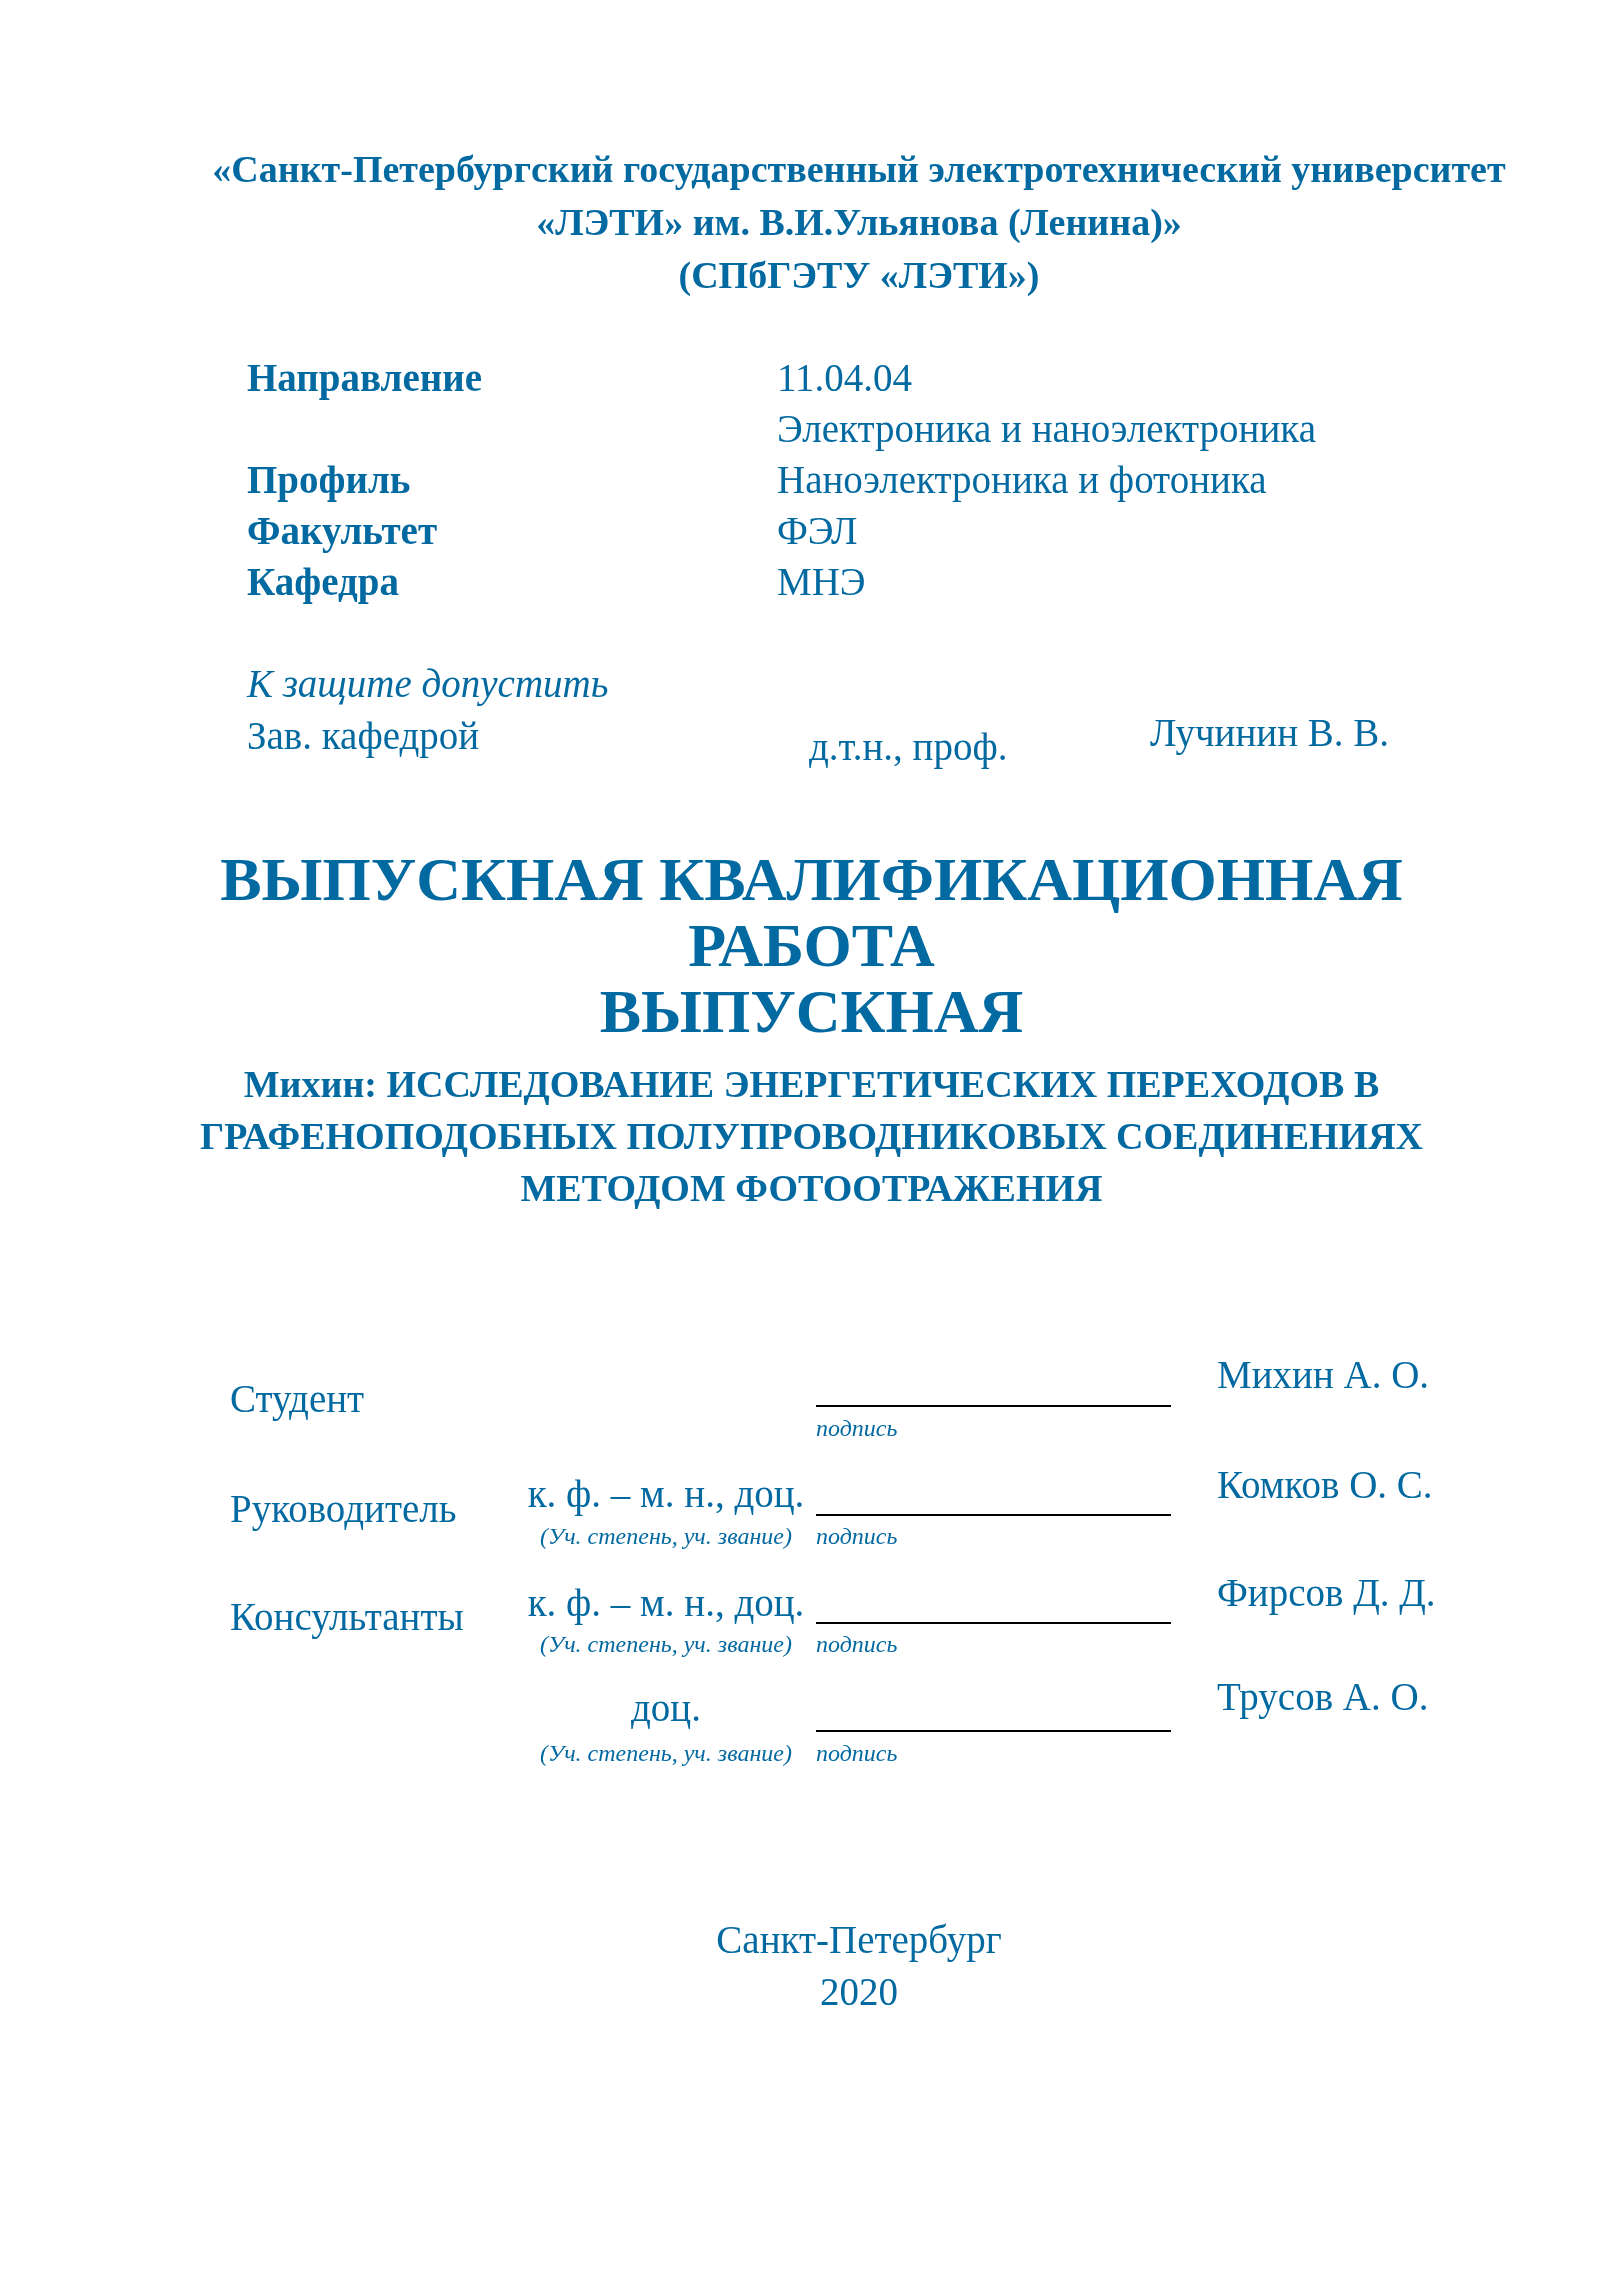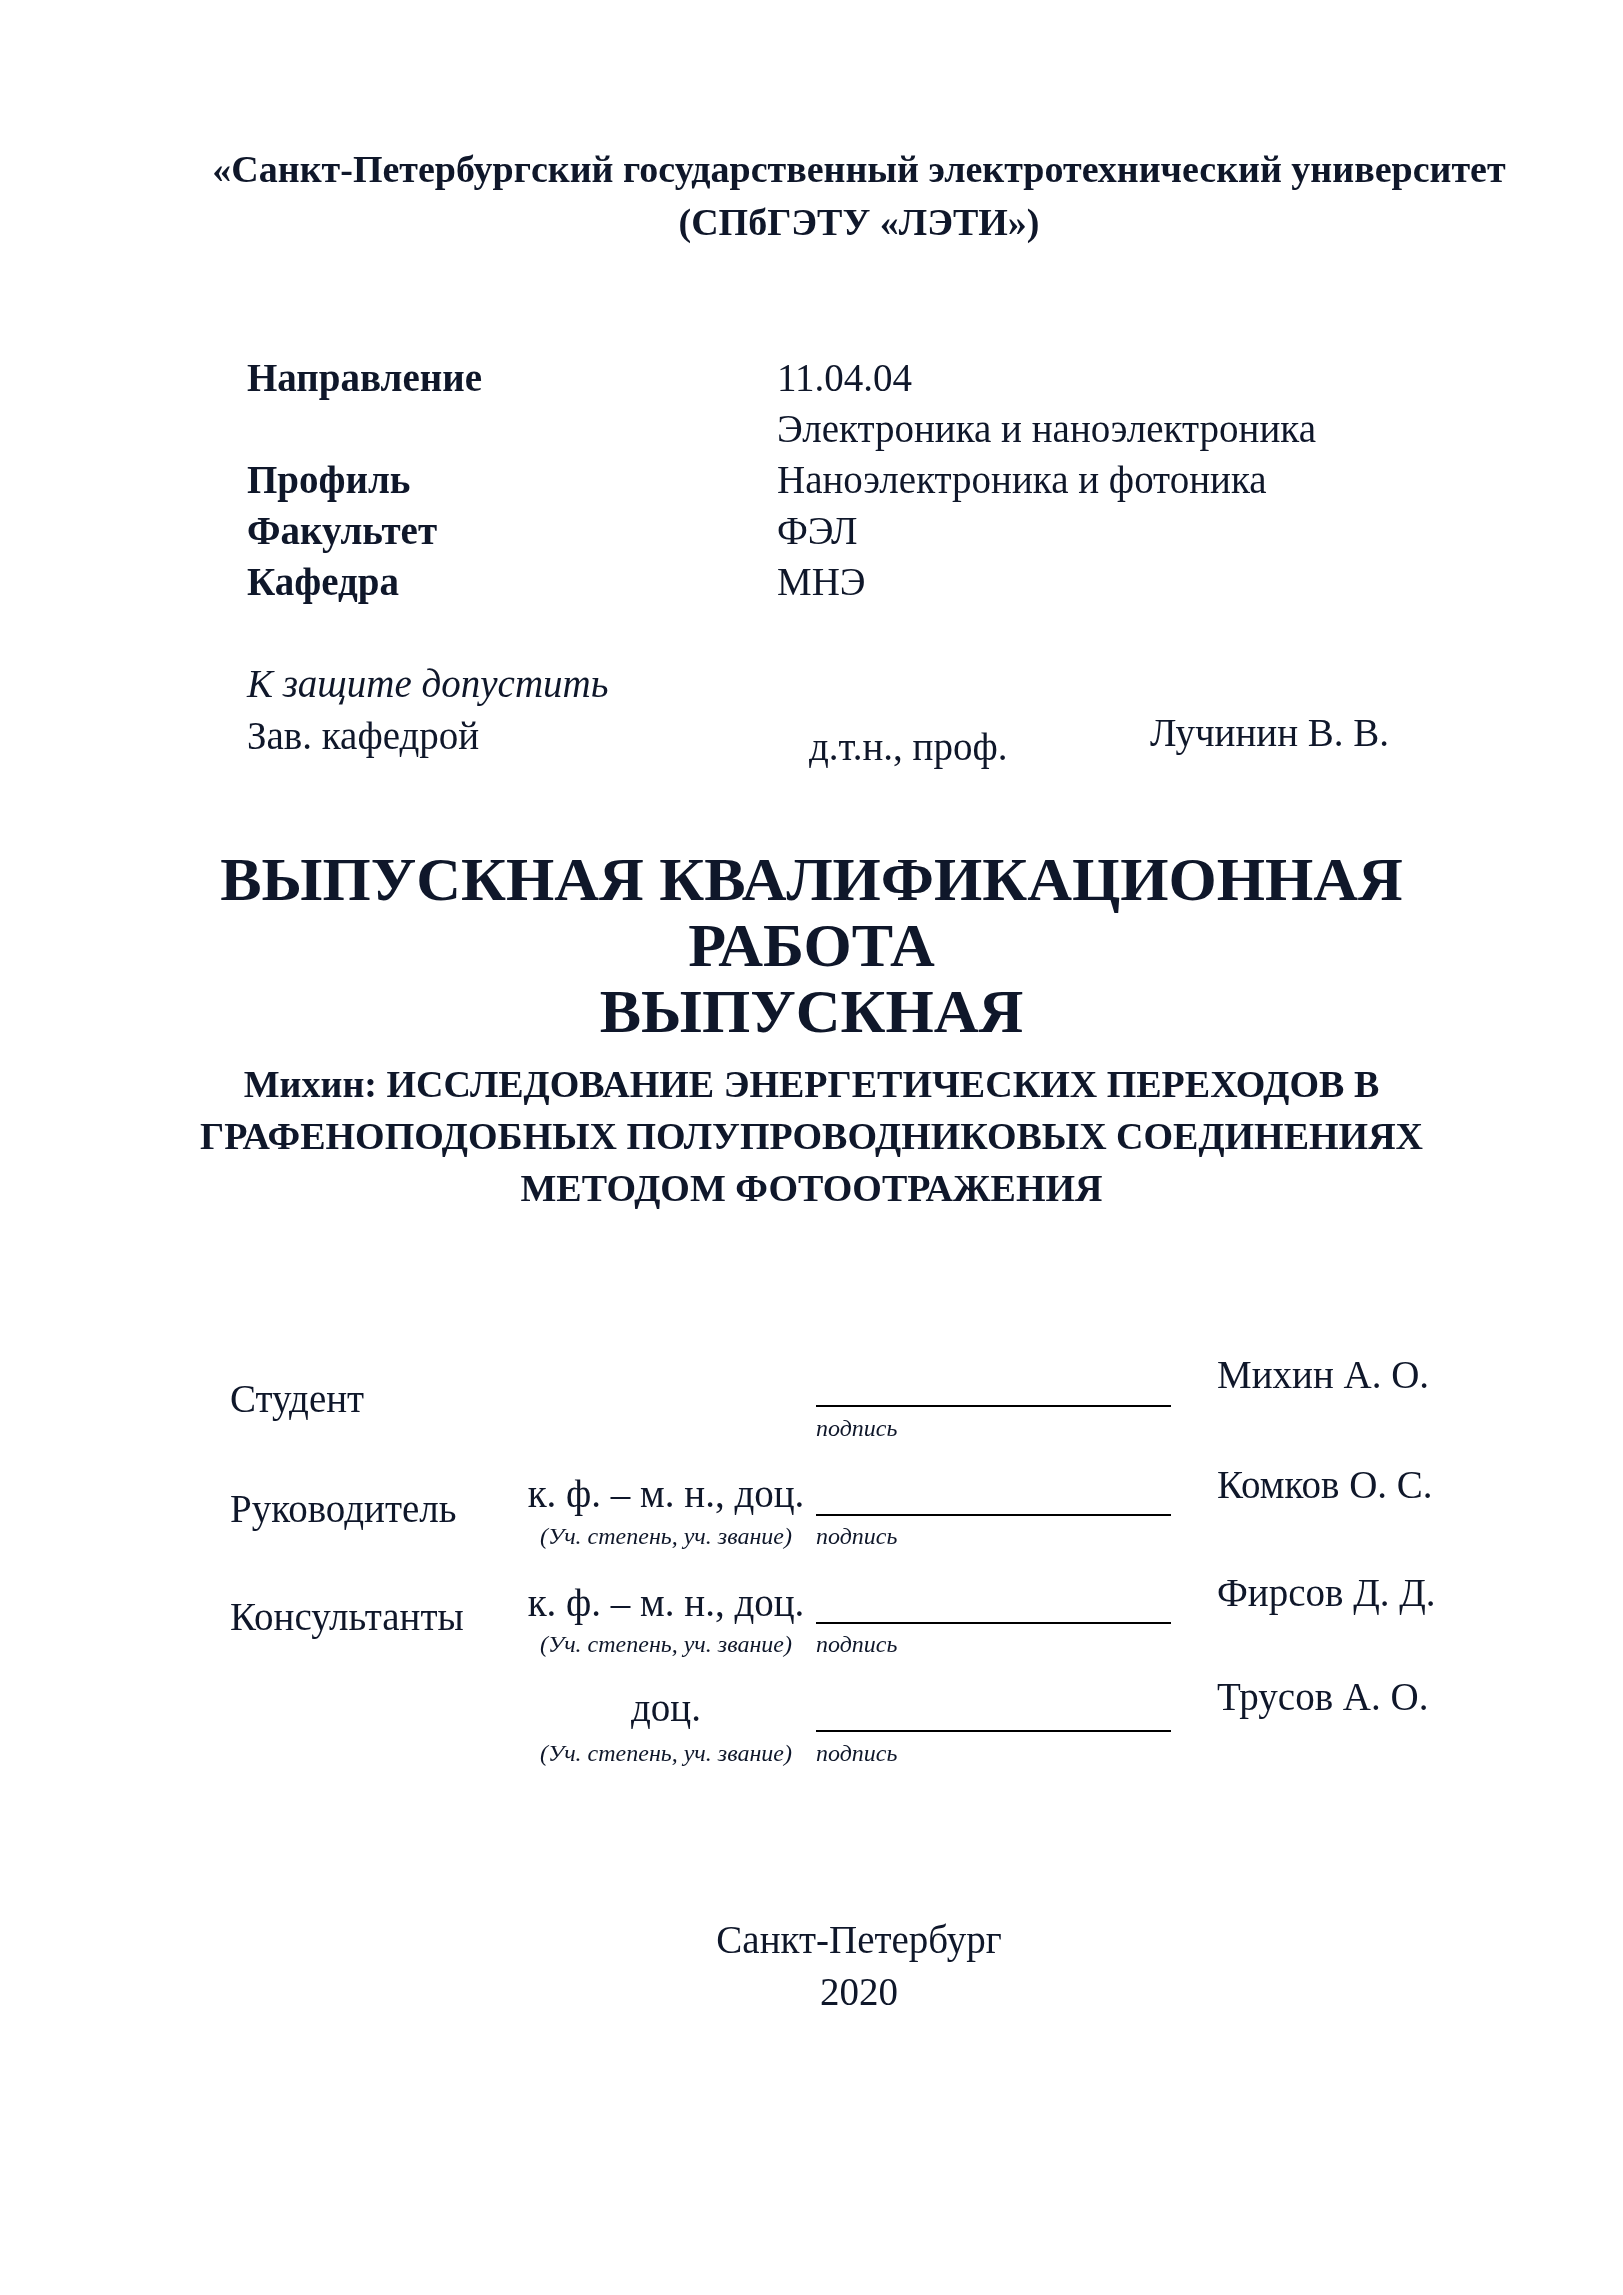--- a/index.html
+++ b/index.html
@@ -2,21 +2,21 @@
 <html style="font-size:12.6px"><head>
 <meta charset="utf-8">
 <style>
   html, body { margin: 0; padding: 0; background: #888; }
   .page {
     position: relative;
     width: 1623px;
     height: 2295px;
     margin: 0 auto;
     background: #ffffff;
-    color: #0f172a;
+    color: #0369a1;
     font-family: "Liberation Serif", "DejaVu Serif", serif;
     font-size: 39px;
     overflow: hidden;
   }
   .abs { position: absolute; }
 
   
   .header {
     left: 184px; top: 143px; width: 1350px;
     text-align: center; font-weight: bold;
@@ -62,20 +62,21 @@
     text-align: center; line-height: 52px;
   }
 </style>
 </head>
 <body>
 
 <div class="page">
 
   <div class="abs header">
     <div>«Санкт-Петербургский государственный электротехнический университет</div>
+    <div>«ЛЭТИ» им. В.И.Ульянова (Ленина)»</div>
     <div>(СПбГЭТУ «ЛЭТИ»)</div>
   </div>
 
   <div class="abs field-row" style="top:355px">
     <span class="field-label">Направление</span><span class="field-value">11.04.04</span>
   </div>
   <div class="abs field-row" style="top:406px">
     <span class="field-label"></span><span class="field-value">Электроника и наноэлектроника</span>
   </div>
   <div class="abs field-row" style="top:457px">

